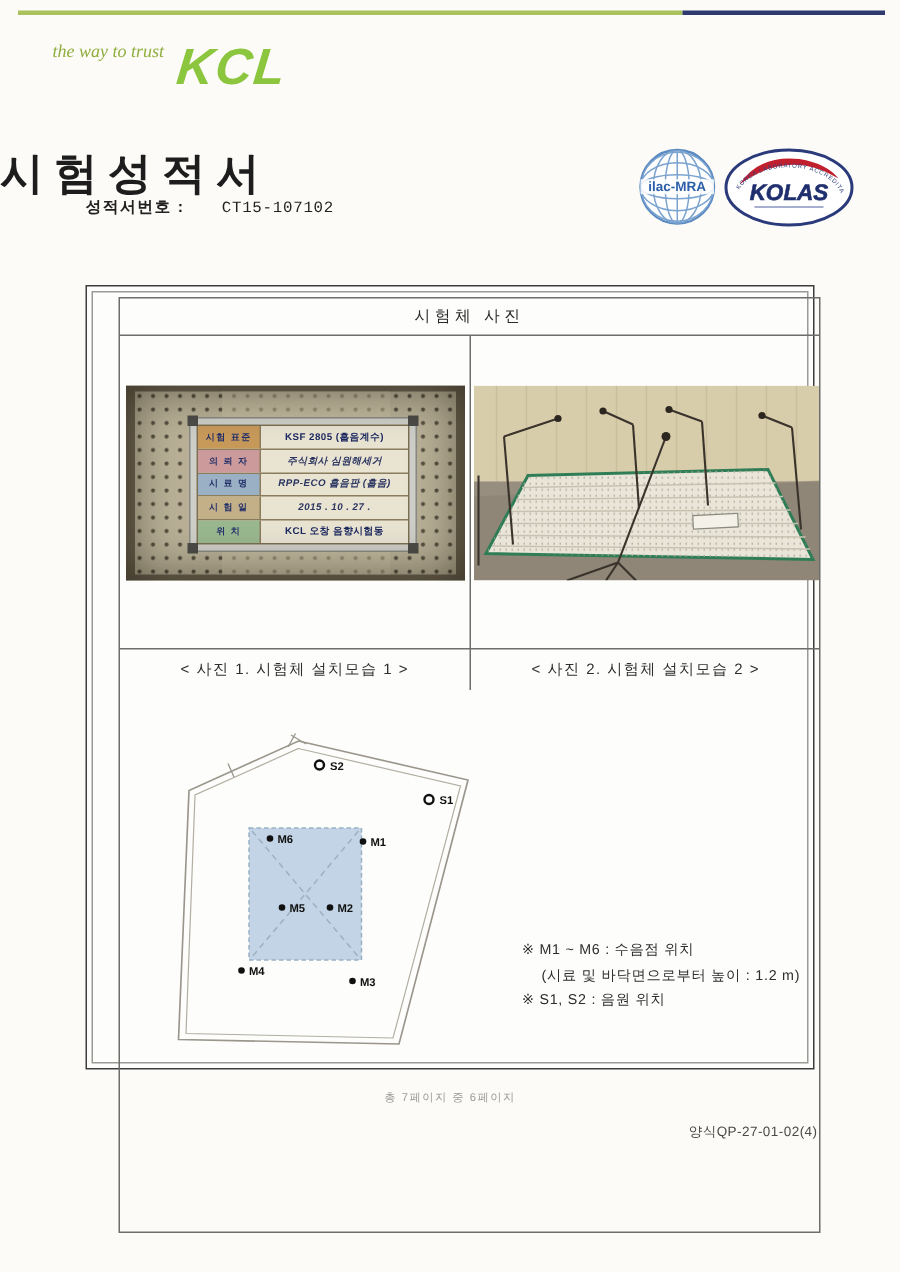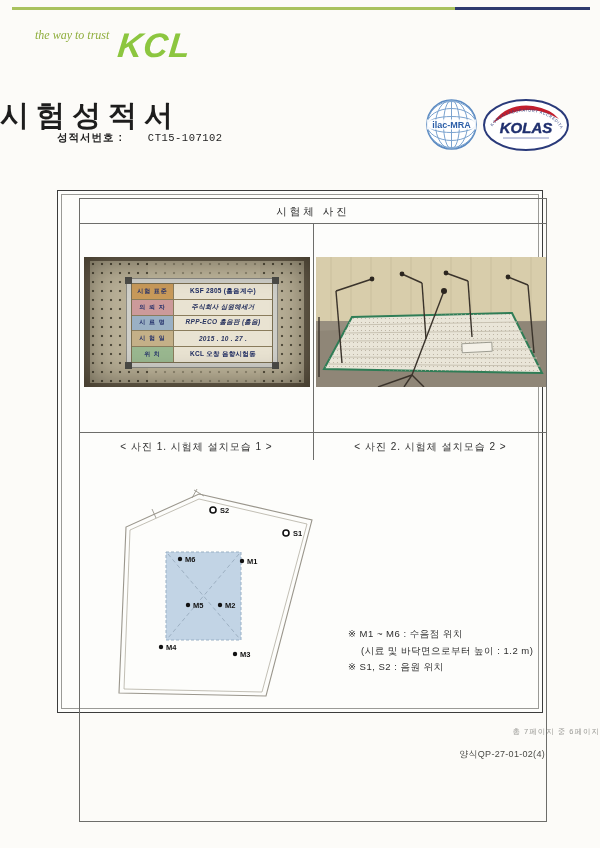--- a/index.html
+++ b/index.html
@@ -61,21 +61,21 @@
   .photo2 { position:absolute; left:236px; top:33px; width:230px; height:130px; overflow:hidden; }
 
   
   .diag-svg { position:absolute; left:0; top:0; }
   .plabel { font-size:7.5px; font-weight:bold; fill:#111; font-family:"Liberation Sans",sans-serif; }
   .legend { position:absolute; left:268px; top:140px; font-size:9.5px; color:#2e2e2e; line-height:16.5px; letter-spacing:.5px; }
   .legend .indent { padding-left:13px; }
   .swatch { display:inline-block; width:14px; height:11px; background:#c3d6ea; border:1px dashed #6a84a8; vertical-align:-2px; margin:0 3px; }
 
   
-  .pageinfo { position:absolute; left:0; top:727px; width:600px; text-align:right; font-size:7.5px; color:#9a9a96; letter-spacing:1px; }
+  .pageinfo { position:absolute; left:0; top:727px; width:600px; text-align:center; font-size:7.5px; color:#9a9a96; letter-spacing:1px; }
   .formno { position:absolute; right:55px; top:748px; font-size:9px; color:#4a4a46; letter-spacing:.3px; }
 </style>
 </head>
 <body>
 
 <div class="page">
 
   <div class="rule-green"></div>
   <div class="rule-navy"></div>
 

